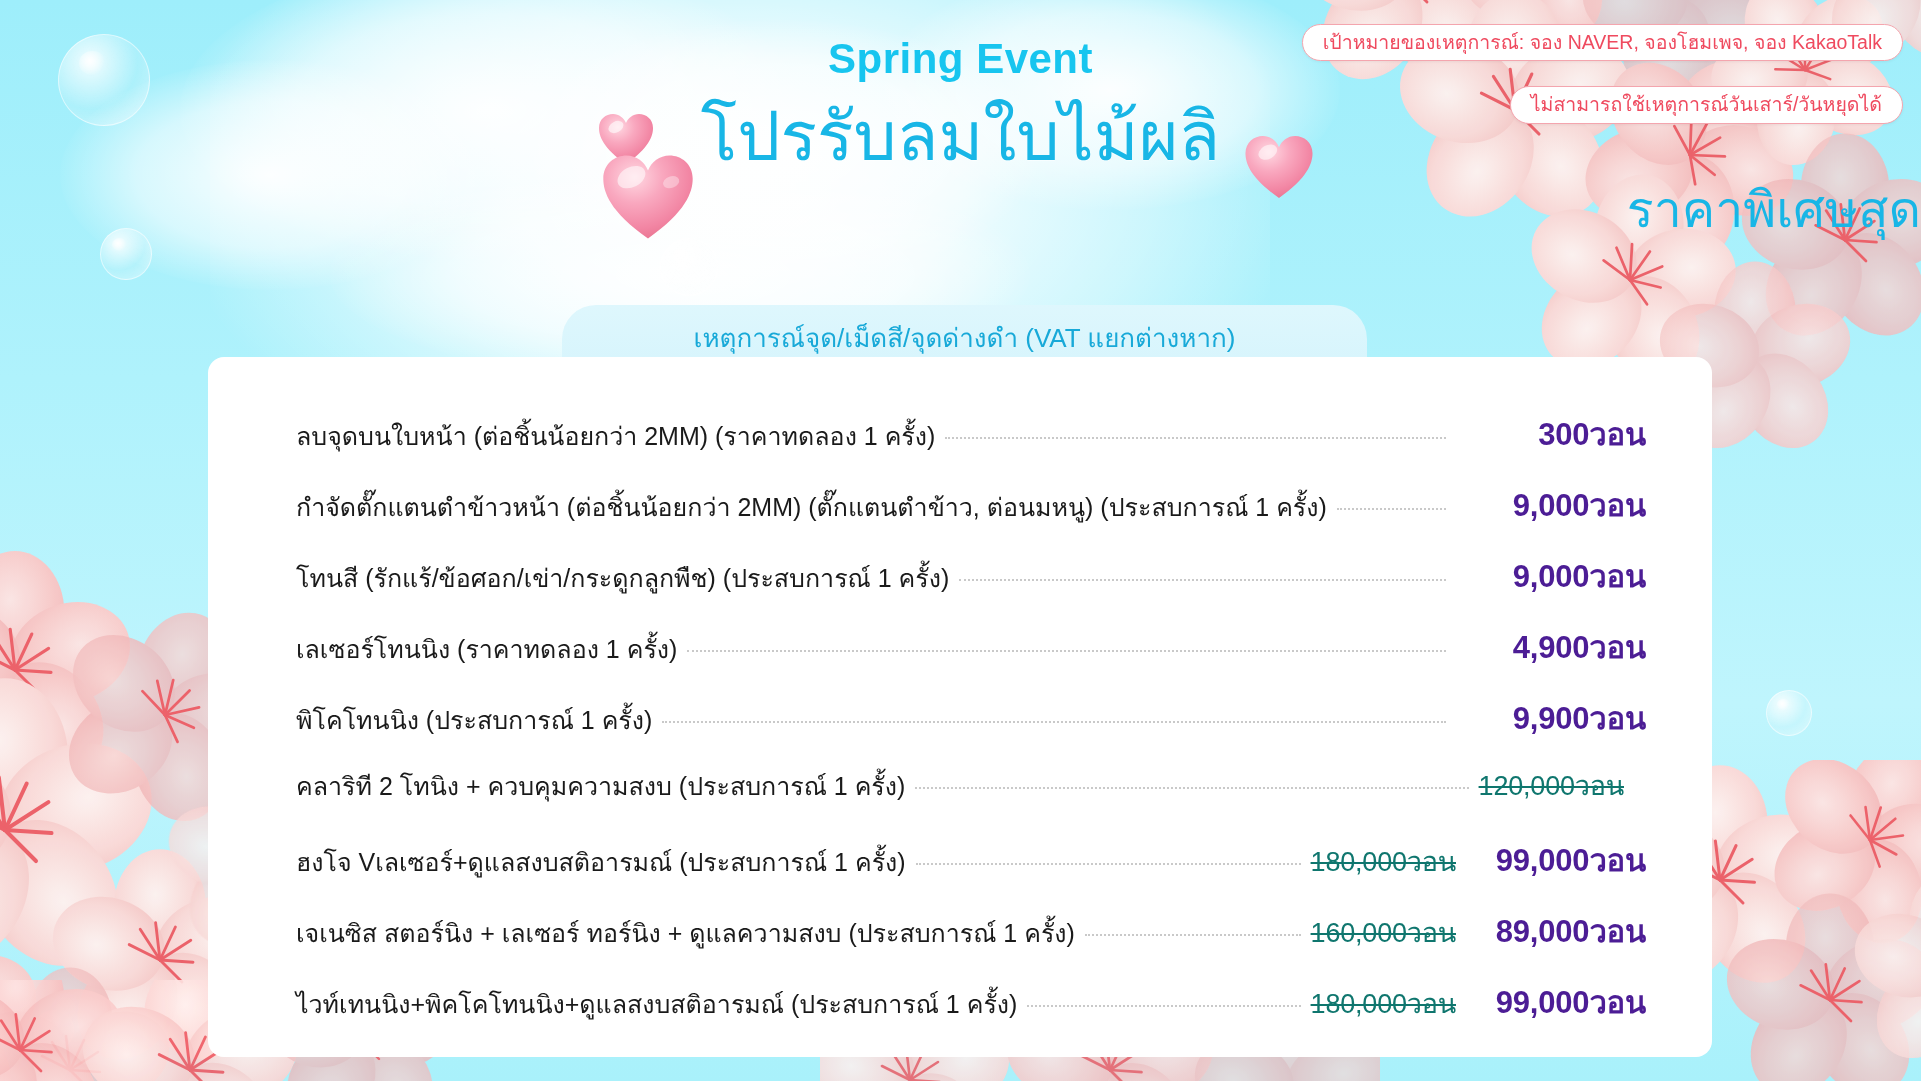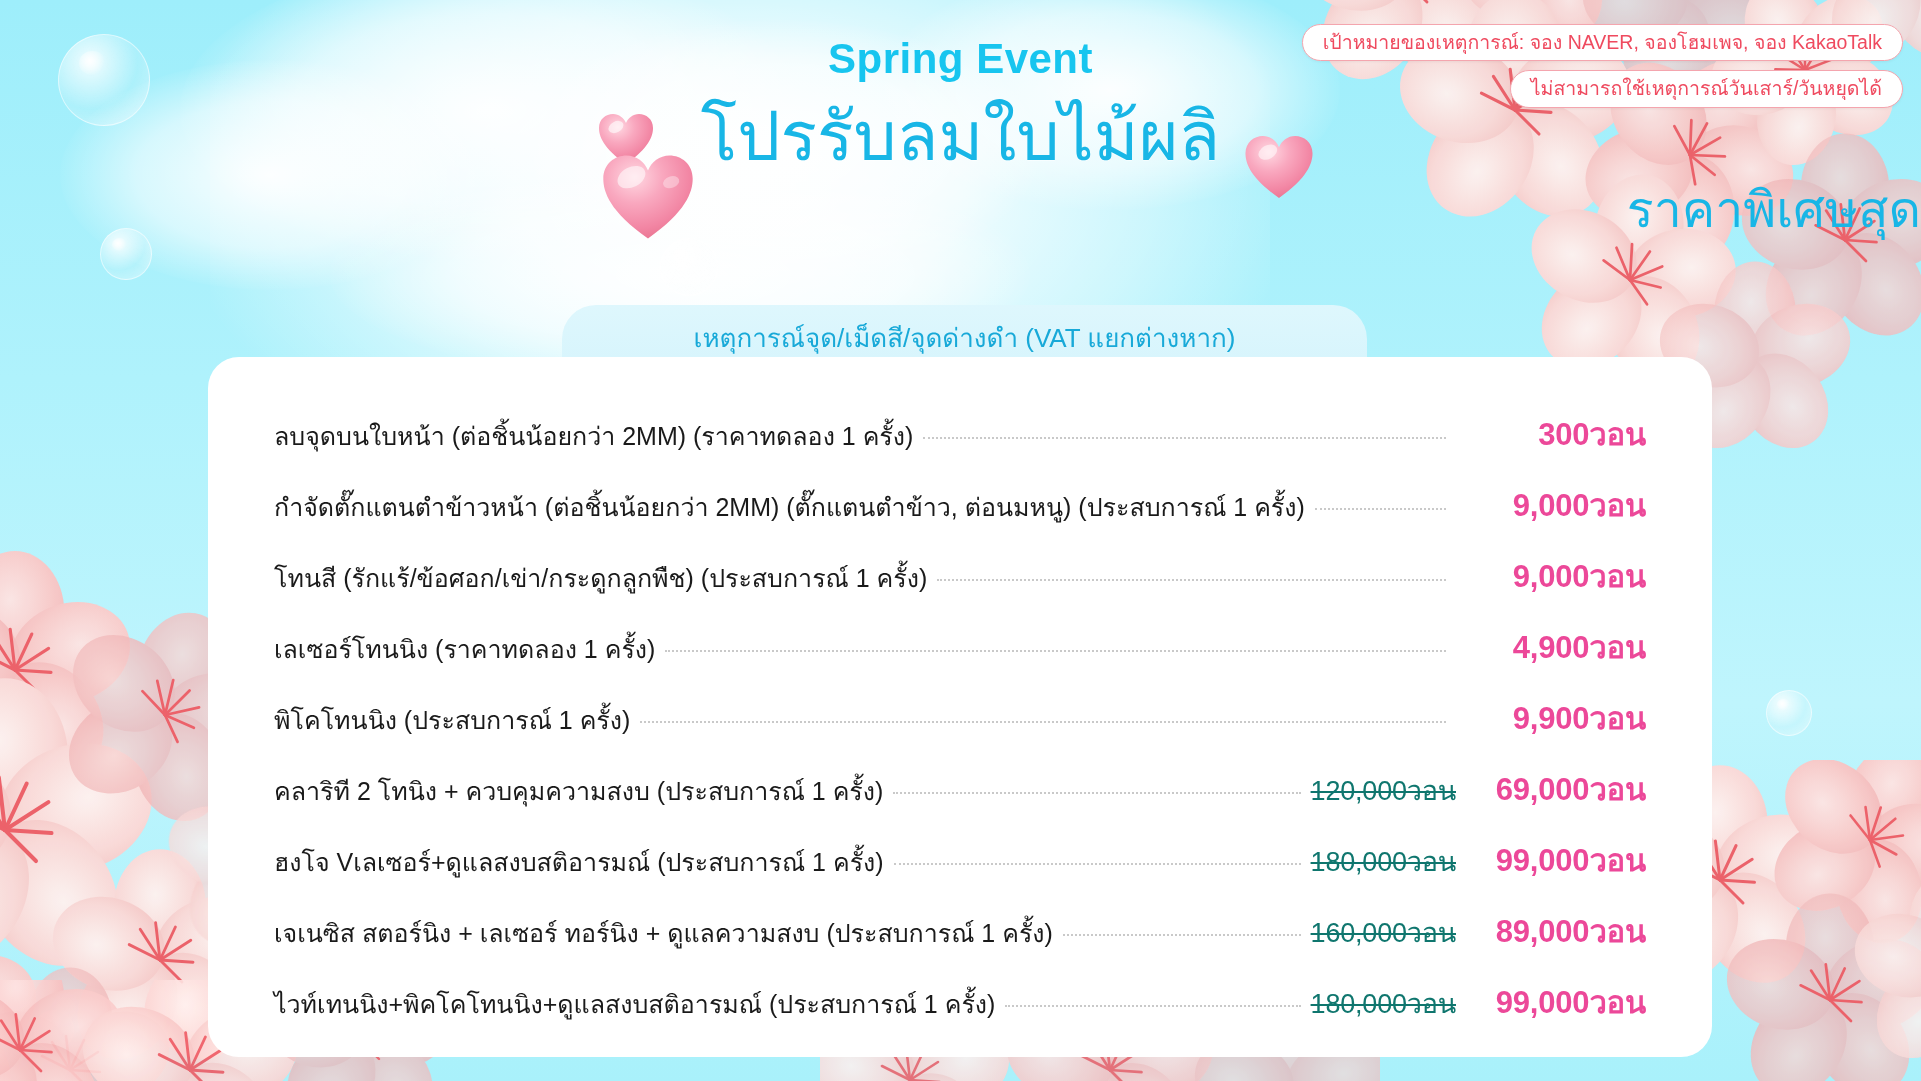--- a/index.html
+++ b/index.html
@@ -44,21 +44,21 @@
 
   
   .flower { position:absolute; pointer-events:none; }
 
   
   .heart { position:absolute; pointer-events:none; }
 
   
   .badges {
     position:absolute; right:18px; top:24px;
-    display:flex; flex-direction:column; align-items:flex-end; gap:9px;
+    display:flex; flex-direction:column; align-items:flex-end; gap:25px;
     z-index:40;
   }
   .badge {
     background:#ffffff;
     border:1.6px solid #f4a5ae;
     border-radius:30px;
     color:#ef4a5f;
     font-size:19.5px;
     padding:6px 20px 7px 20px;
     white-space:nowrap;
@@ -108,23 +108,23 @@
   }
   .subtitle-line1 { font-size:26px; color:#18a9d8; line-height:1.35; }
   .subtitle-line2 { font-size:25px; color:#18a9d8; line-height:1.35; }
 
   
   .card {
     position:absolute;
     left:208px; top:357px;
     width:1504px; height:700px;
     background:#ffffff;
-    border-radius:31px;
+    border-radius:16px;
     z-index:28;
-    padding:52px 66px 34px 66px;
+    padding:52px 66px 34px 88px;
   }
 
   .rows { display:flex; flex-direction:column; }
   .row {
     display:flex; align-items:baseline;
     height:71px;
   }
   .row-label {
     font-size:25px; color:#1a1a1a; white-space:nowrap; line-height:1.2;
   }
@@ -136,21 +136,21 @@
     min-width:18px;
   }
   .old-price {
     font-size:27px; color:#0f766e;
     text-decoration:line-through;
     white-space:nowrap;
     margin-right:22px;
     letter-spacing:-.2px;
   }
   .new-price {
-    font-size:31px; color:#ec4899; font-weight:700;
+    font-size:31px; color:#4c1d95; font-weight:700;
     white-space:nowrap;
     text-align:right;
     min-width:168px;
     letter-spacing:-.2px;
   }
 </style>
 </head>
 <body>
 
 <div id="stage">
@@ -344,21 +344,20 @@
         <div class="row">
           <div class="row-label">พิโคโทนนิง (ประสบการณ์ 1 ครั้ง)</div>
           <div class="dots"></div>
           <div class="old-price"></div>
           <div class="new-price">9,900วอน</div>
         </div>
         <div class="row">
           <div class="row-label">คลาริที 2 โทนิง + ควบคุมความสงบ (ประสบการณ์ 1 ครั้ง)</div>
           <div class="dots"></div>
           <div class="old-price">120,000วอน</div>
-          <div class="new-price">69,000วอน</div>
         </div>
         <div class="row">
           <div class="row-label">ฮงโจ Vเลเซอร์+ดูแลสงบสติอารมณ์ (ประสบการณ์ 1 ครั้ง)</div>
           <div class="dots"></div>
           <div class="old-price">180,000วอน</div>
           <div class="new-price">99,000วอน</div>
         </div>
         <div class="row">
           <div class="row-label">เจเนซิส สตอร์นิง + เลเซอร์ ทอร์นิง + ดูแลความสงบ (ประสบการณ์ 1 ครั้ง)</div>
           <div class="dots"></div>

